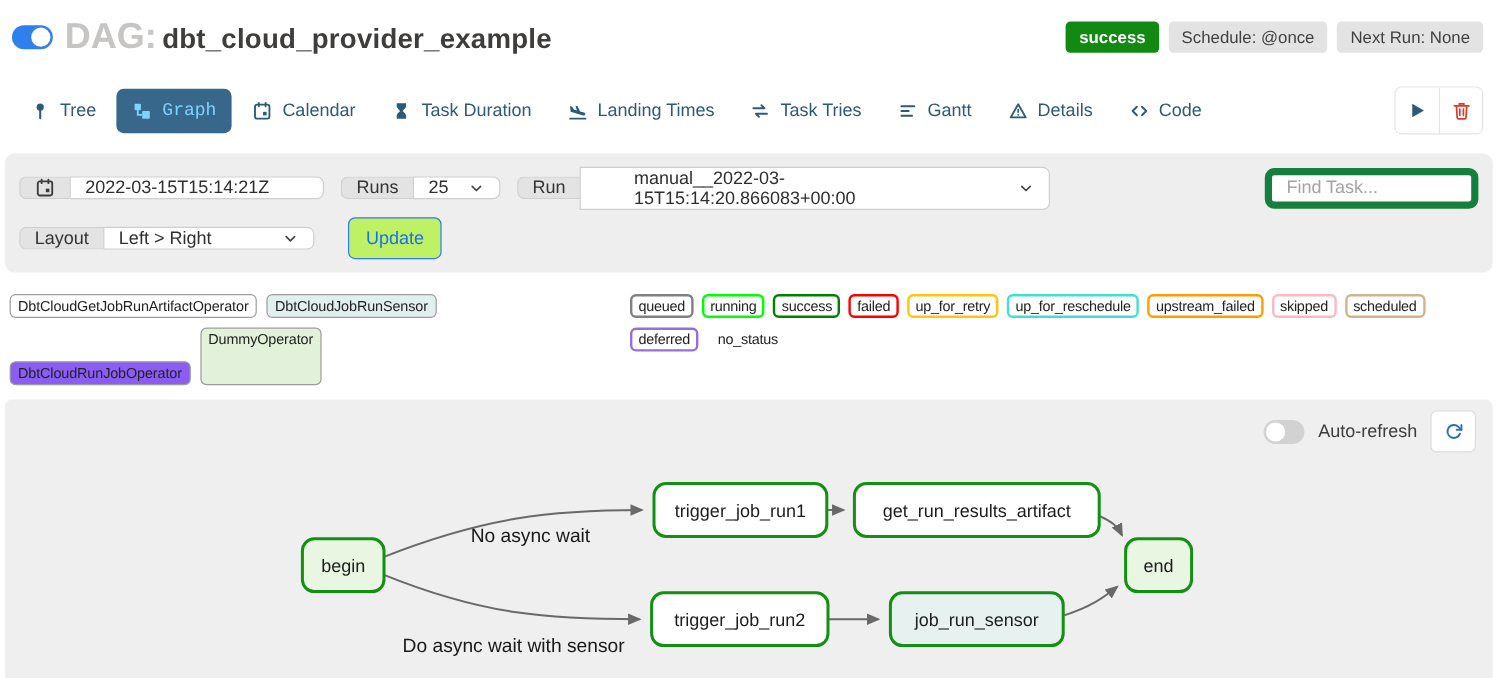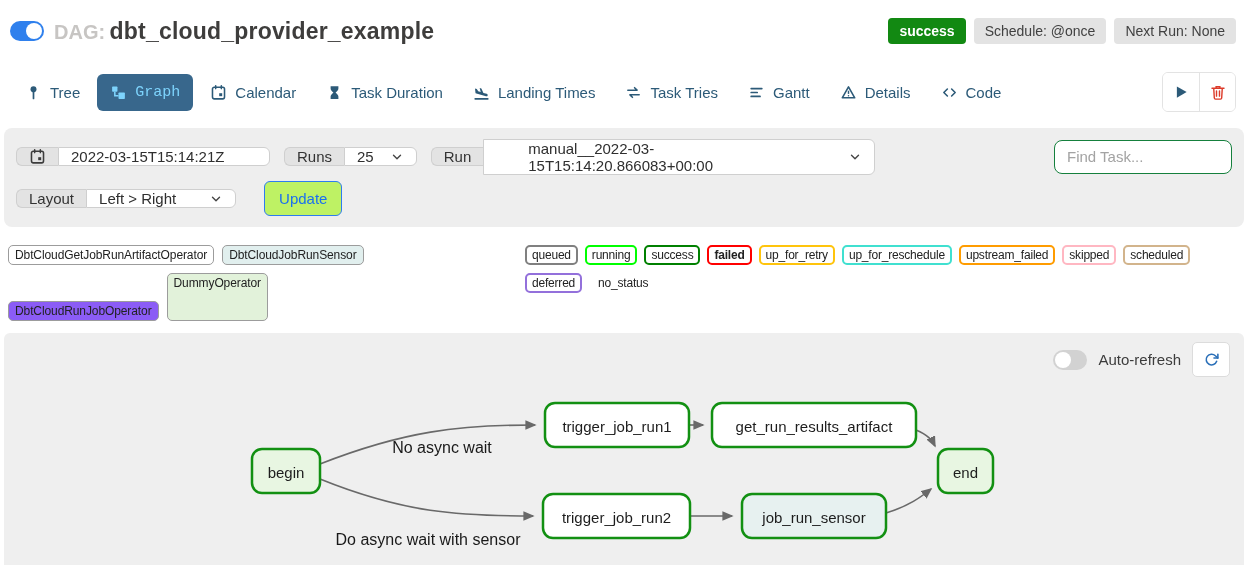--- a/index.html
+++ b/index.html
@@ -6,21 +6,21 @@
   html, body { width: 1248px; height: 565px; overflow: hidden; background: #fff;
     font-family: "Liberation Sans", "DejaVu Sans", sans-serif; color: #333; }
 
   
   .header { display: flex; align-items: center; gap: 10px; padding: 14px 12px 0 10px; height: 48px; }
   .toggle { width: 34px; height: 20px; border-radius: 10px; background: #2f80ed; position: relative; cursor: pointer; flex: 0 0 auto; }
   .toggle::after { content: ""; position: absolute; top: 2px; width: 16px; height: 16px; border-radius: 50%; background: #fff; }
   .toggle.on::after { right: 2px; }
   .toggle.off { background: #d2d2d2; }
   .toggle.off::after { left: 2px; }
-  .dag-prefix { font-size: 20px; font-weight: 700; color: #c7c5c3; }
+  .dag-prefix { font-size: 30px; font-weight: 700; color: #c7c5c3; }
   .dag-title { font-size: 23px; font-weight: 700; color: #3e3d3c; letter-spacing: .2px; }
   .badges { margin-left: auto; display: flex; gap: 8px; align-items: center; }
   .badge { font-size: 14px; padding: 5px 11px; border-radius: 4px; background: #e3e3e3; color: #414141; white-space: nowrap; }
   .badge.success { background: #128912; color: #fff; font-weight: 700; }
 
   
   .tabbar { display: flex; align-items: center; margin: 24px 12px 0 12px; }
   .tabs { display: flex; align-items: center; gap: 4px; }
   .tab { display: flex; align-items: center; gap: 8px; padding: 10px 13px; font-size: 15px;
     color: #2c5a78; border-radius: 6px; cursor: pointer; white-space: nowrap; text-align: center; }
@@ -41,22 +41,22 @@
   .addon { display: flex; align-items: center; padding: 0 12px; background: #e3e3e3; border: 1px solid #cfcfcf;
     border-right: none; border-radius: 6px 0 0 6px; color: #333; font-size: 15px; }
   .addon .aicon2 { width: 17px; height: 17px; color: #3c3c3c; }
   .control { display: flex; align-items: center; background: #fff; border: 1px solid #cfcfcf;
     border-radius: 0 6px 6px 0; padding: 0 12px; font-size: 15px; color: #2f2f2f; }
   input.control { outline: none; font-family: inherit; }
   .date-input { width: 212px; }
   .select { cursor: pointer; justify-content: space-between; gap: 16px; }
   .select .chev { width: 14px; height: 14px; color: #444; flex: 0 0 auto; }
   .run-select { width: 392px; padding-left: 44px; }
-  .layout-select { width: 150px; }
-  .find-task { margin-left: auto; width: 178px; height: 34px; background: #fff; border: 1px solid #15803d;
+  .layout-select { width: 176px; }
+  .find-task { margin-left: auto; width: 178px; height: 34px; background: #fff; border: 6px solid #15803d;
     border-radius: 8px; padding: 0 12px; font-size: 15px; outline: none; font-family: inherit; color: #333; }
   .find-task::placeholder { color: #a3a3a3; }
   .update-btn { height: 35px; padding: 0 14px; background: #bef264; border: 1px solid #2e7cf0; border-radius: 6px;
     color: #1a6ff0; font-size: 15px; cursor: pointer; font-family: inherit; margin-left: 14px; }
 
   
   .legend { display: flex; align-items: flex-start; gap: 12px; margin: 18px 8px 0 8px; }
   .ops { width: 505px; display: flex; flex-wrap: wrap; gap: 8px 8px; }
   .op-badge { border: 1px solid #9c9c9c; border-radius: 5px; padding: 2px 6px; font-size: 12px; color: #222;
     white-space: nowrap; letter-spacing: -0.1px; }
@@ -269,21 +269,21 @@
   <div class="ops">
       <span class="op-badge" style="background: rgb(255, 255, 255);">DbtCloudGetJobRunArtifactOperator</span>
       <span class="op-badge" style="background: rgb(225, 239, 238);">DbtCloudJobRunSensor</span>
       <span class="op-badge" style="background: #8b5cf6; margin-top: 28px;">DbtCloudRunJobOperator</span>
       <span class="op-badge" style="background: rgb(226, 242, 218);">DummyOperator</span>
     </div>
   <div class="statuses">
       <span class="st-badge" style="border-color: rgb(128, 128, 128);">queued</span>
       <span class="st-badge" style="border-color: rgb(0, 255, 0);">running</span>
       <span class="st-badge" style="border-color: rgb(0, 128, 0);">success</span>
-      <span class="st-badge" style="border-color: rgb(255, 0, 0); font-weight: bold;">failed</span>
+      <span class="st-badge" style="border-color: rgb(255, 0, 0);">failed</span>
       <span class="st-badge" style="border-color: rgb(255, 196, 12);">up_for_retry</span>
       <span class="st-badge" style="border-color: rgb(64, 224, 208);">up_for_reschedule</span>
       <span class="st-badge" style="border-color: rgb(255, 156, 0);">upstream_failed</span>
       <span class="st-badge" style="border-color: rgb(255, 183, 194);">skipped</span>
       <span class="st-badge" style="border-color: rgb(210, 180, 140);">scheduled</span>
       <span class="st-badge" style="border-color: rgb(147, 112, 219);">deferred</span>
       <span class="st-badge noborder">no_status</span>
     </div>
 </div>
 

